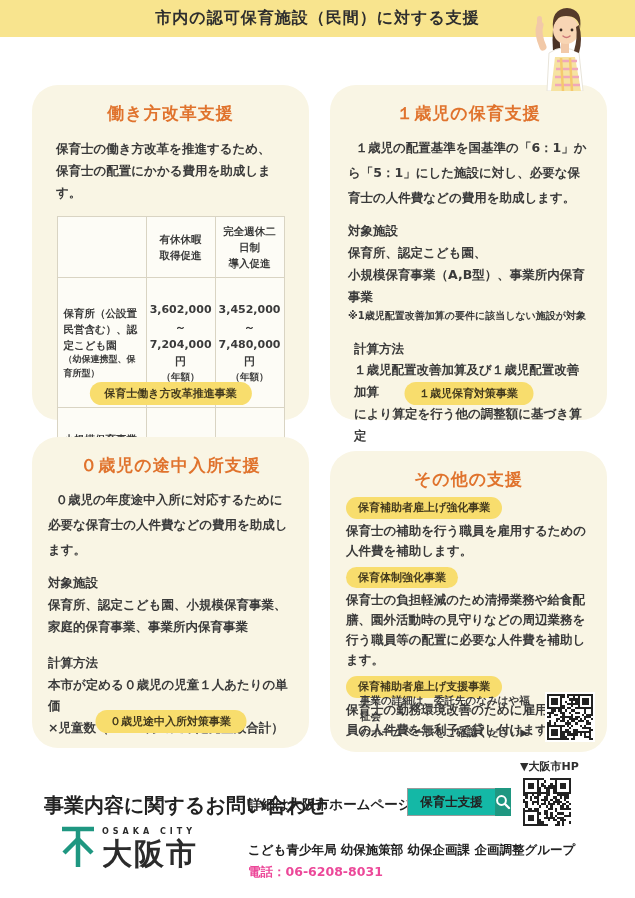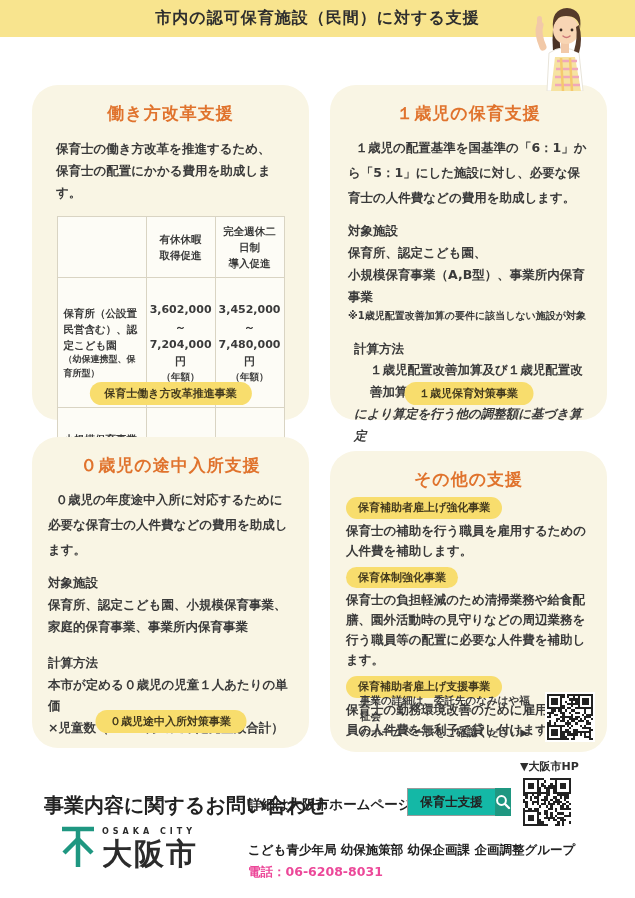--- a/index.html
+++ b/index.html
@@ -195,22 +195,22 @@
 
   <div class="card card-age1">
     <div class="card-title">１歳児の保育支援</div>
     <div class="card-body" style="padding:0 18px;">
       <p class="intro indent tall" style="margin:10px 0 4px 0;">１歳児の配置基準を国基準の「6：1」から「5：1」にした施設に対し、必要な保育士の人件費などの費用を助成します。</p>
       <div class="sec-heading">対象施設</div>
       <div>保育所、認定こども園、</div>
       <div>小規模保育事業（A,B型）、事業所内保育事業</div>
       <div class="small-note">※1歳児配置改善加算の要件に該当しない施設が対象</div>
       <div class="sec-heading" style="margin-top:14px; margin-left:6px;">計算方法</div>
-      <div style="margin-left:22px;">１歳児配置改善加算及び１歳児配置改善加算</div>
-      <div style="margin-left:6px;font-style:italic;">により算定を行う他の調整額に基づき算定</div>
+      <div style="margin-left:6px;">１歳児配置改善加算及び１歳児配置改善加算</div>
+      <div style="margin-left:6px;">により算定を行う他の調整額に基づき算定</div>
     </div>
     <div class="badge">１歳児保育対策事業</div>
   </div>
 
   <div class="card card-age0">
     <div class="card-title">０歳児の途中入所支援</div>
     <div class="card-body" style="padding:0 16px;">
       <p class="intro indent tall" style="margin:10px 0 6px 0;">０歳児の年度途中入所に対応するために必要な保育士の人件費などの費用を助成します。</p>
       <div class="sec-heading">対象施設</div>
       <div>保育所、認定こども園、小規模保育事業、</div>

